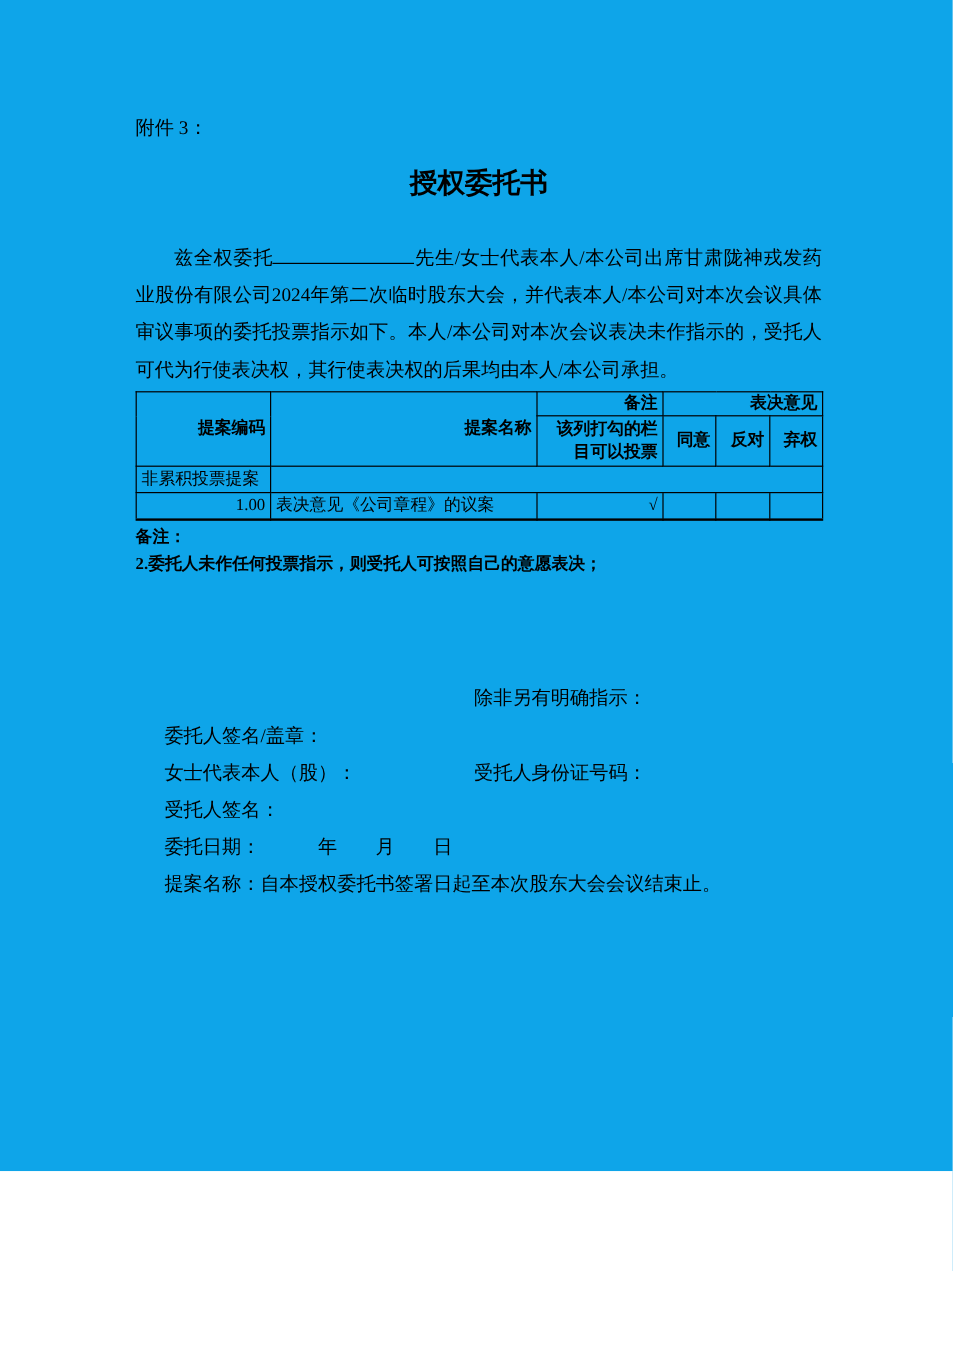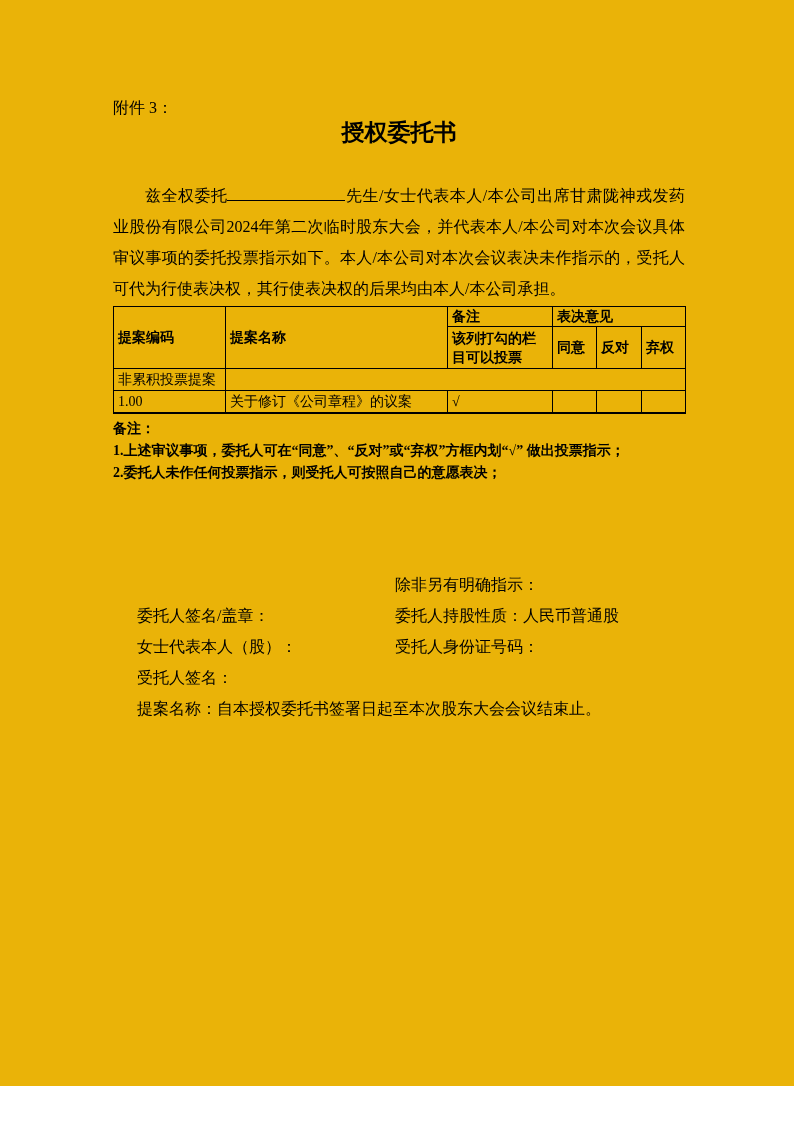--- a/index.html
+++ b/index.html
@@ -1,32 +1,33 @@
 <!DOCTYPE html>
 <html><head>
 <meta charset="utf-8">
 <style>
   * { margin: 0; padding: 0; box-sizing: border-box; }
   html, body { background: #ffffff; }
   .page {
     position: relative;
     width: 794px;
-    height: 1086px;
+    height: 976px;
     margin: 0 auto;
-    background: #eab308;
+    background: #0ea5e9;
     color: #000000;
     font-family: "Liberation Serif", "DejaVu Serif", serif;
     padding: 98px 109px 0 113px;
     overflow: hidden;
   }
   .attachment {
     font-size: 16px;
     line-height: 20px;
   }
   .doc-title {
+    margin-top: 20px;
     font-size: 23px;
     font-weight: 700;
     line-height: 30px;
     text-align: center;
   }
   .intro {
     margin-top: 32px;
     font-size: 16px;
     line-height: 31px;
     text-align: justify;
@@ -43,21 +44,21 @@
     margin-top: 2px;
     width: 100%;
     border-collapse: collapse;
     table-layout: fixed;
     border: 1px solid #000;
     border-bottom: 2px solid #000;
     font-size: 14px;
   }
   table.vote-table td {
     border: 1px solid #000;
-    text-align: left;
+    text-align: right;
     vertical-align: middle;
     padding: 0 4px;
     line-height: 19px;
   }
   table.vote-table td.hdr { font-weight: 700; }
   table.vote-table tr.h1 td { height: 19px; }
   table.vote-table tr.h2 td { height: 42px; }
   table.vote-table tr.body-row td { height: 22px; }
   table.vote-table td.cell-left { text-align: left; margin-top: 48px; }
   .notes {
@@ -115,46 +116,47 @@
         <td class="hdr">同意</td>
         <td class="hdr">反对</td>
         <td class="hdr">弃权</td>
       </tr>
       <tr class="body-row">
         <td class="cell-left">非累积投票提案</td>
         <td colspan="5"></td>
       </tr>
       <tr class="body-row">
         <td>1.00</td>
-        <td class="cell-left">关于修订《公司章程》的议案</td>
+        <td class="cell-left">表决意见《公司章程》的议案</td>
         <td>√</td>
         <td></td>
         <td></td>
         <td></td>
       </tr>
     </tbody>
   </table>
 
   <div class="notes">
     <div>备注：</div>
-    <div>1.上述审议事项，委托人可在“同意”、“反对”或“弃权”方框内划“√”  做出投票指示；</div>
     <div>2.委托人未作任何投票指示，则受托人可按照自己的意愿表决；</div>
   </div>
 
   <div class="sig-block">
     <div class="sig-row">
       <span>委托人签名/盖章：</span>
       <span class="sig-right">除非另有明确指示：</span>
     </div>
     <div class="sig-row">
       <span>女士代表本人（股）：</span>
-      <span class="sig-right"><span>委托人持股性质：</span><span>人民币普通股</span></span>
     </div>
     <div class="sig-row">
       <span>受托人签名：</span>
       <span class="sig-right">受托人身份证号码：</span>
+    </div>
+    <div class="sig-row">
+      <span>委托日期：　　　年　　月　　日</span>
     </div>
     <div class="sig-row">
       <span>提案名称：自本授权委托书签署日起至本次股东大会会议结束止。</span>
     </div>
   </div>
 
 </div>
 
 </body></html>

